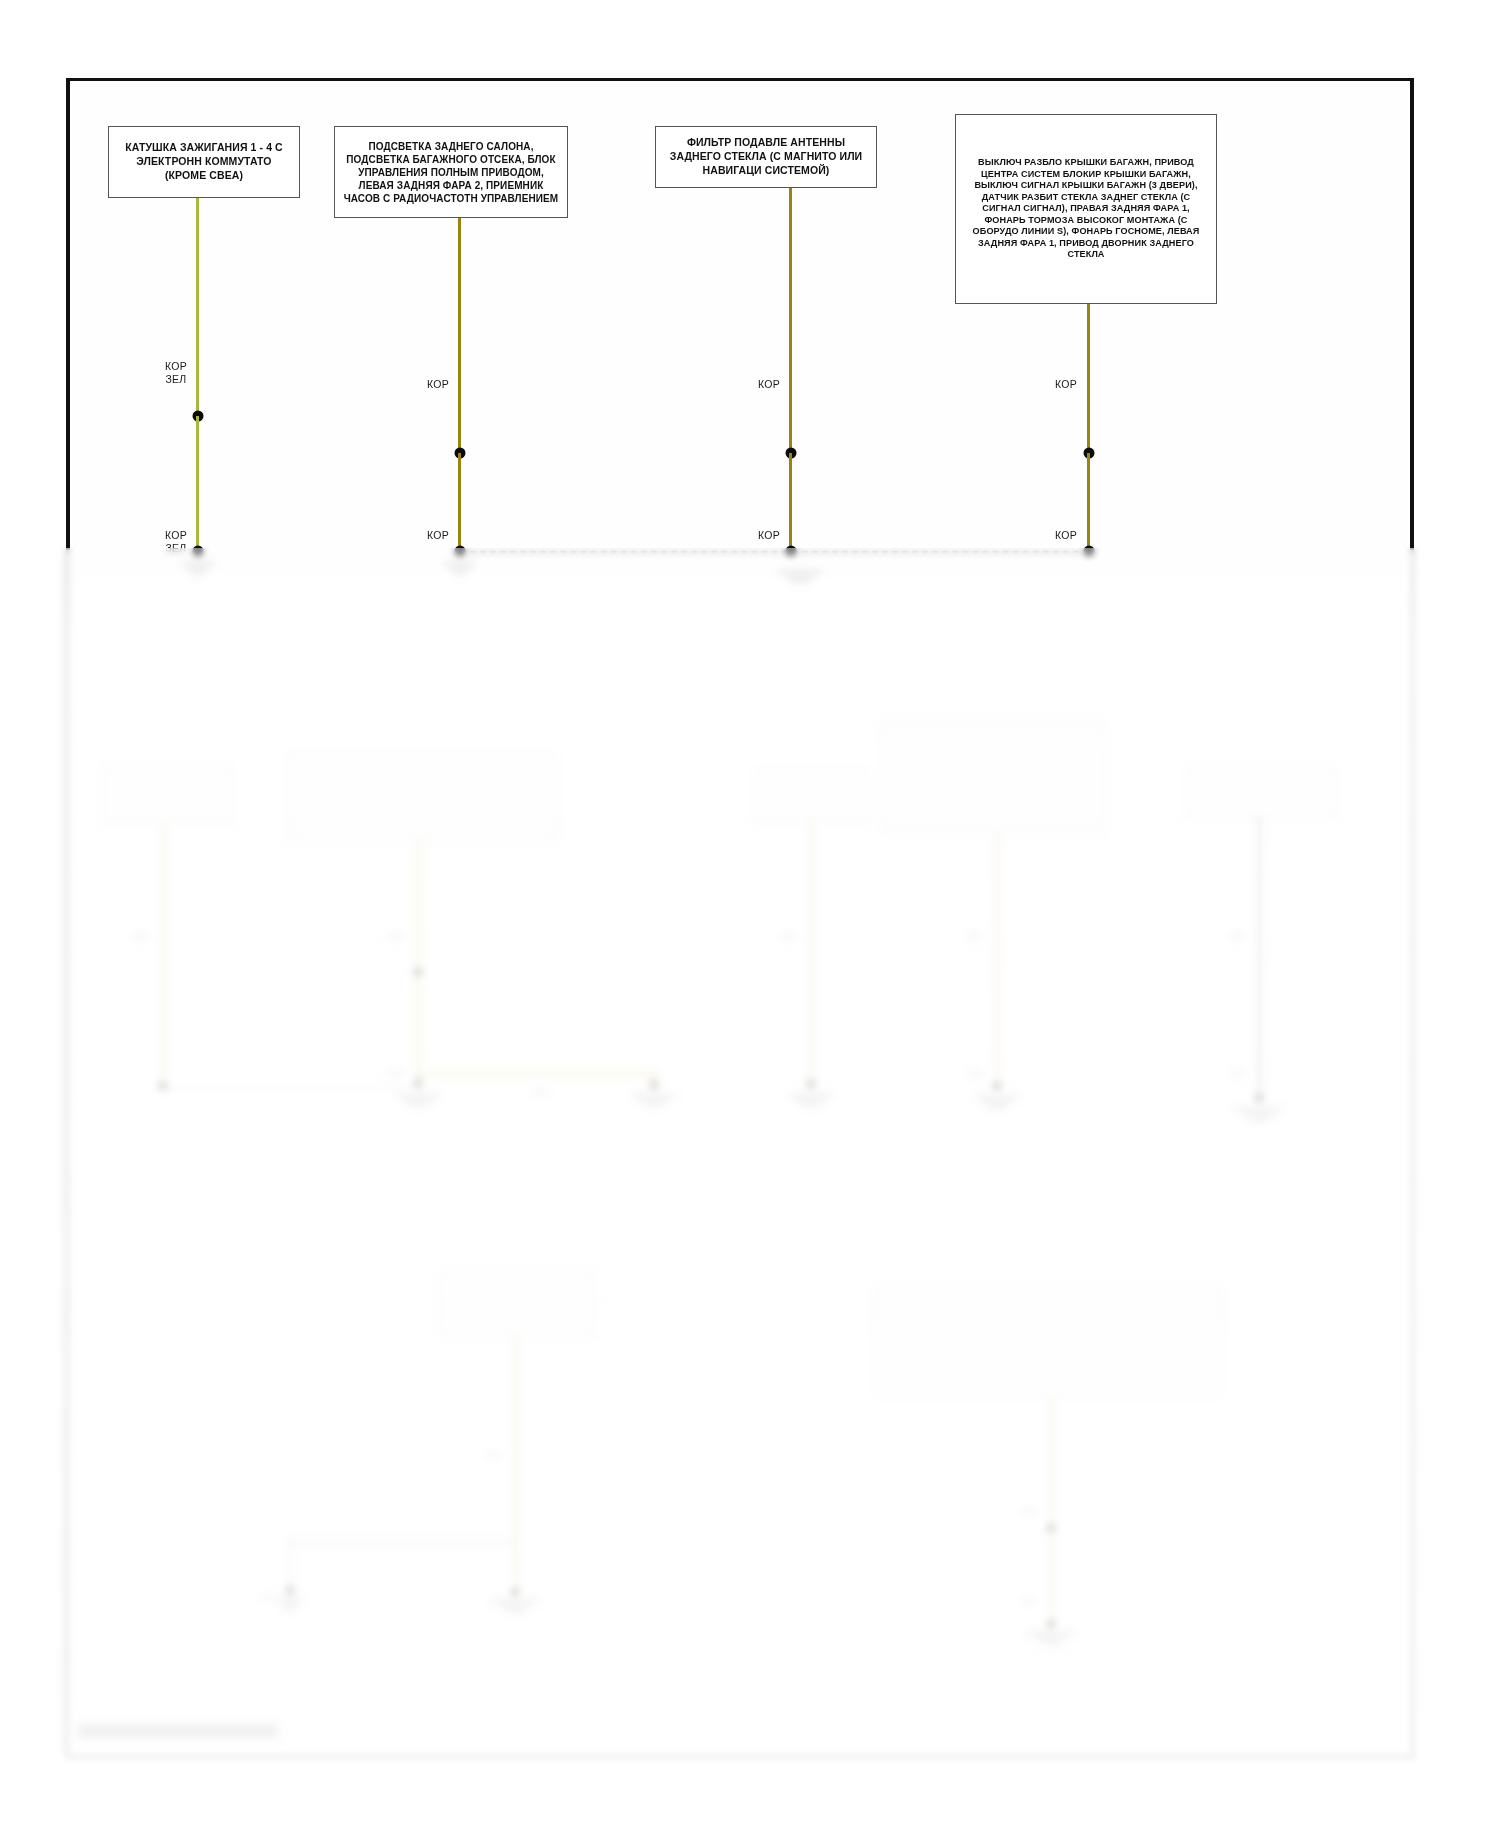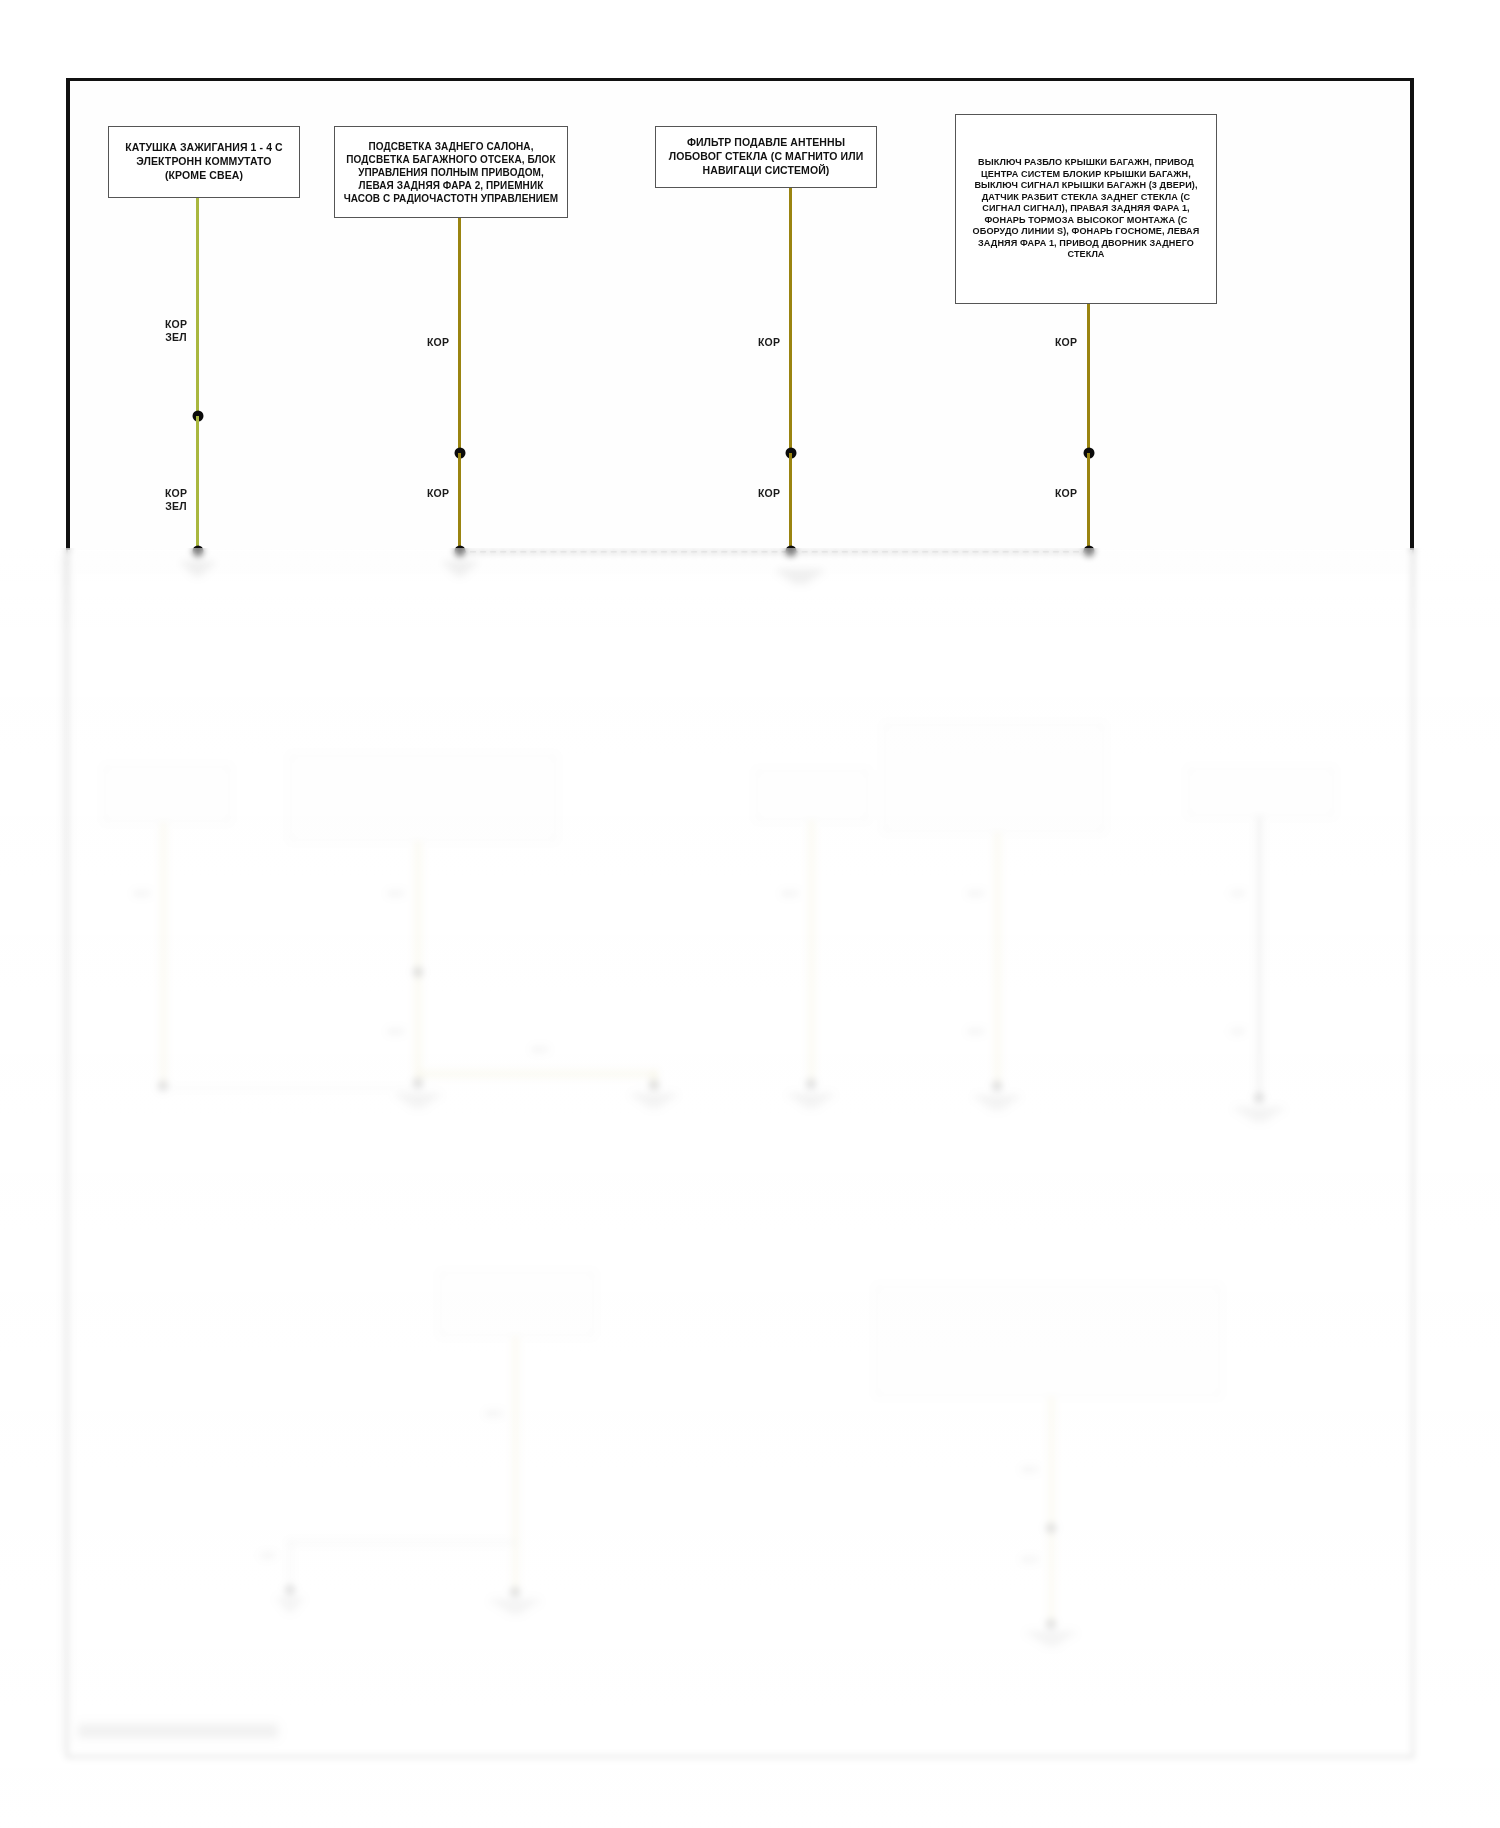--- a/index.html
+++ b/index.html
@@ -62,23 +62,23 @@
 
   
   .dot{
     position:absolute;width:11px;height:11px;border-radius:50%;
     background:#0b0b0b;transform:translate(-50%,-50%);
   }
   .dot.faded{background:#777;opacity:.55;filter:blur(1.2px);}
 
   
   .wlabel{
-    position:absolute;font-size:10.5px;font-weight:700;color:#1a1a1a;
+    position:absolute;font-size:10.5px;font-weight:400;color:#1a1a1a;
     text-align:center;line-height:1.25;letter-spacing:.2px;
-    transform:translateX(-50%);white-space:pre-line;
+    transform:translateX(-50%);white-space:pre-line;margin-top:42px;
   }
   .wlabel.faded{color:#9c9c9c;font-size:7px;filter:blur(2.2px);opacity:.7;}
 
   
   .gnd{position:absolute;transform:translateX(-50%);text-align:center;}
   .gnd .g1{width:34px;height:3px;background:#3a3a3a;margin:0 auto 2px;}
   .gnd .g2{width:22px;height:3px;background:#3a3a3a;margin:0 auto 2px;}
   .gnd .g3{width:11px;height:3px;background:#3a3a3a;margin:0 auto;}
   .gnd.blurred{filter:blur(2.8px);opacity:.5;}
   .gnd.blurred .g1,.gnd.blurred .g2,.gnd.blurred .g3{background:#9b9b9b;}
@@ -117,21 +117,21 @@
 
   <div class="cbox" style="left:108px;top:126px;width:192px;height:72px;">
     <span>КАТУШКА ЗАЖИГАНИЯ 1 - 4 С ЭЛЕКТРОНН КОММУТАТО (КРОМЕ СВЕА)</span>
   </div>
 
   <div class="cbox small" style="left:334px;top:126px;width:234px;height:92px;">
     <span>ПОДСВЕТКА ЗАДНЕГО САЛОНА, ПОДСВЕТКА БАГАЖНОГО ОТСЕКА, БЛОК УПРАВЛЕНИЯ ПОЛНЫМ ПРИВОДОМ, ЛЕВАЯ ЗАДНЯЯ ФАРА 2, ПРИЕМНИК ЧАСОВ С РАДИОЧАСТОТН УПРАВЛЕНИЕМ</span>
   </div>
 
   <div class="cbox" style="left:655px;top:126px;width:222px;height:62px;">
-    <span>ФИЛЬТР ПОДАВЛЕ АНТЕННЫ ЛОБОВОГ СТЕКЛА (С МАГНИТО ИЛИ НАВИГАЦИ СИСТЕМОЙ)</span>
+    <span>ФИЛЬТР ПОДАВЛЕ АНТЕННЫ ЗАДНЕГО СТЕКЛА (С МАГНИТО ИЛИ НАВИГАЦИ СИСТЕМОЙ)</span>
   </div>
 
   <div class="cbox tiny" style="left:955px;top:114px;width:262px;height:190px;">
     <span>ВЫКЛЮЧ РАЗБЛО КРЫШКИ БАГАЖН, ПРИВОД ЦЕНТРА СИСТЕМ БЛОКИР КРЫШКИ БАГАЖН, ВЫКЛЮЧ СИГНАЛ КРЫШКИ БАГАЖН (3 ДВЕРИ), ДАТЧИК РАЗБИТ СТЕКЛА ЗАДНЕГ СТЕКЛА (С СИГНАЛ СИГНАЛ), ПРАВАЯ ЗАДНЯЯ ФАРА 1, ФОНАРЬ ТОРМОЗА ВЫСОКОГ МОНТАЖА (С ОБОРУДО ЛИНИИ S), ФОНАРЬ ГОСНОМЕ, ЛЕВАЯ ЗАДНЯЯ ФАРА 1, ПРИВОД ДВОРНИК ЗАДНЕГО СТЕКЛА</span>
   </div>
 
   <div class="wire v" style="left:196px;top:198px;height:218px;background:#a9b73f;"></div>
   <div class="dot" style="left:197.5px;top:416px;"></div>
   <div class="wire v" style="left:196px;top:416px;height:135px;background:#a9b73f;"></div>
   <div class="wlabel" style="left:176px;top:318px;">КОР

